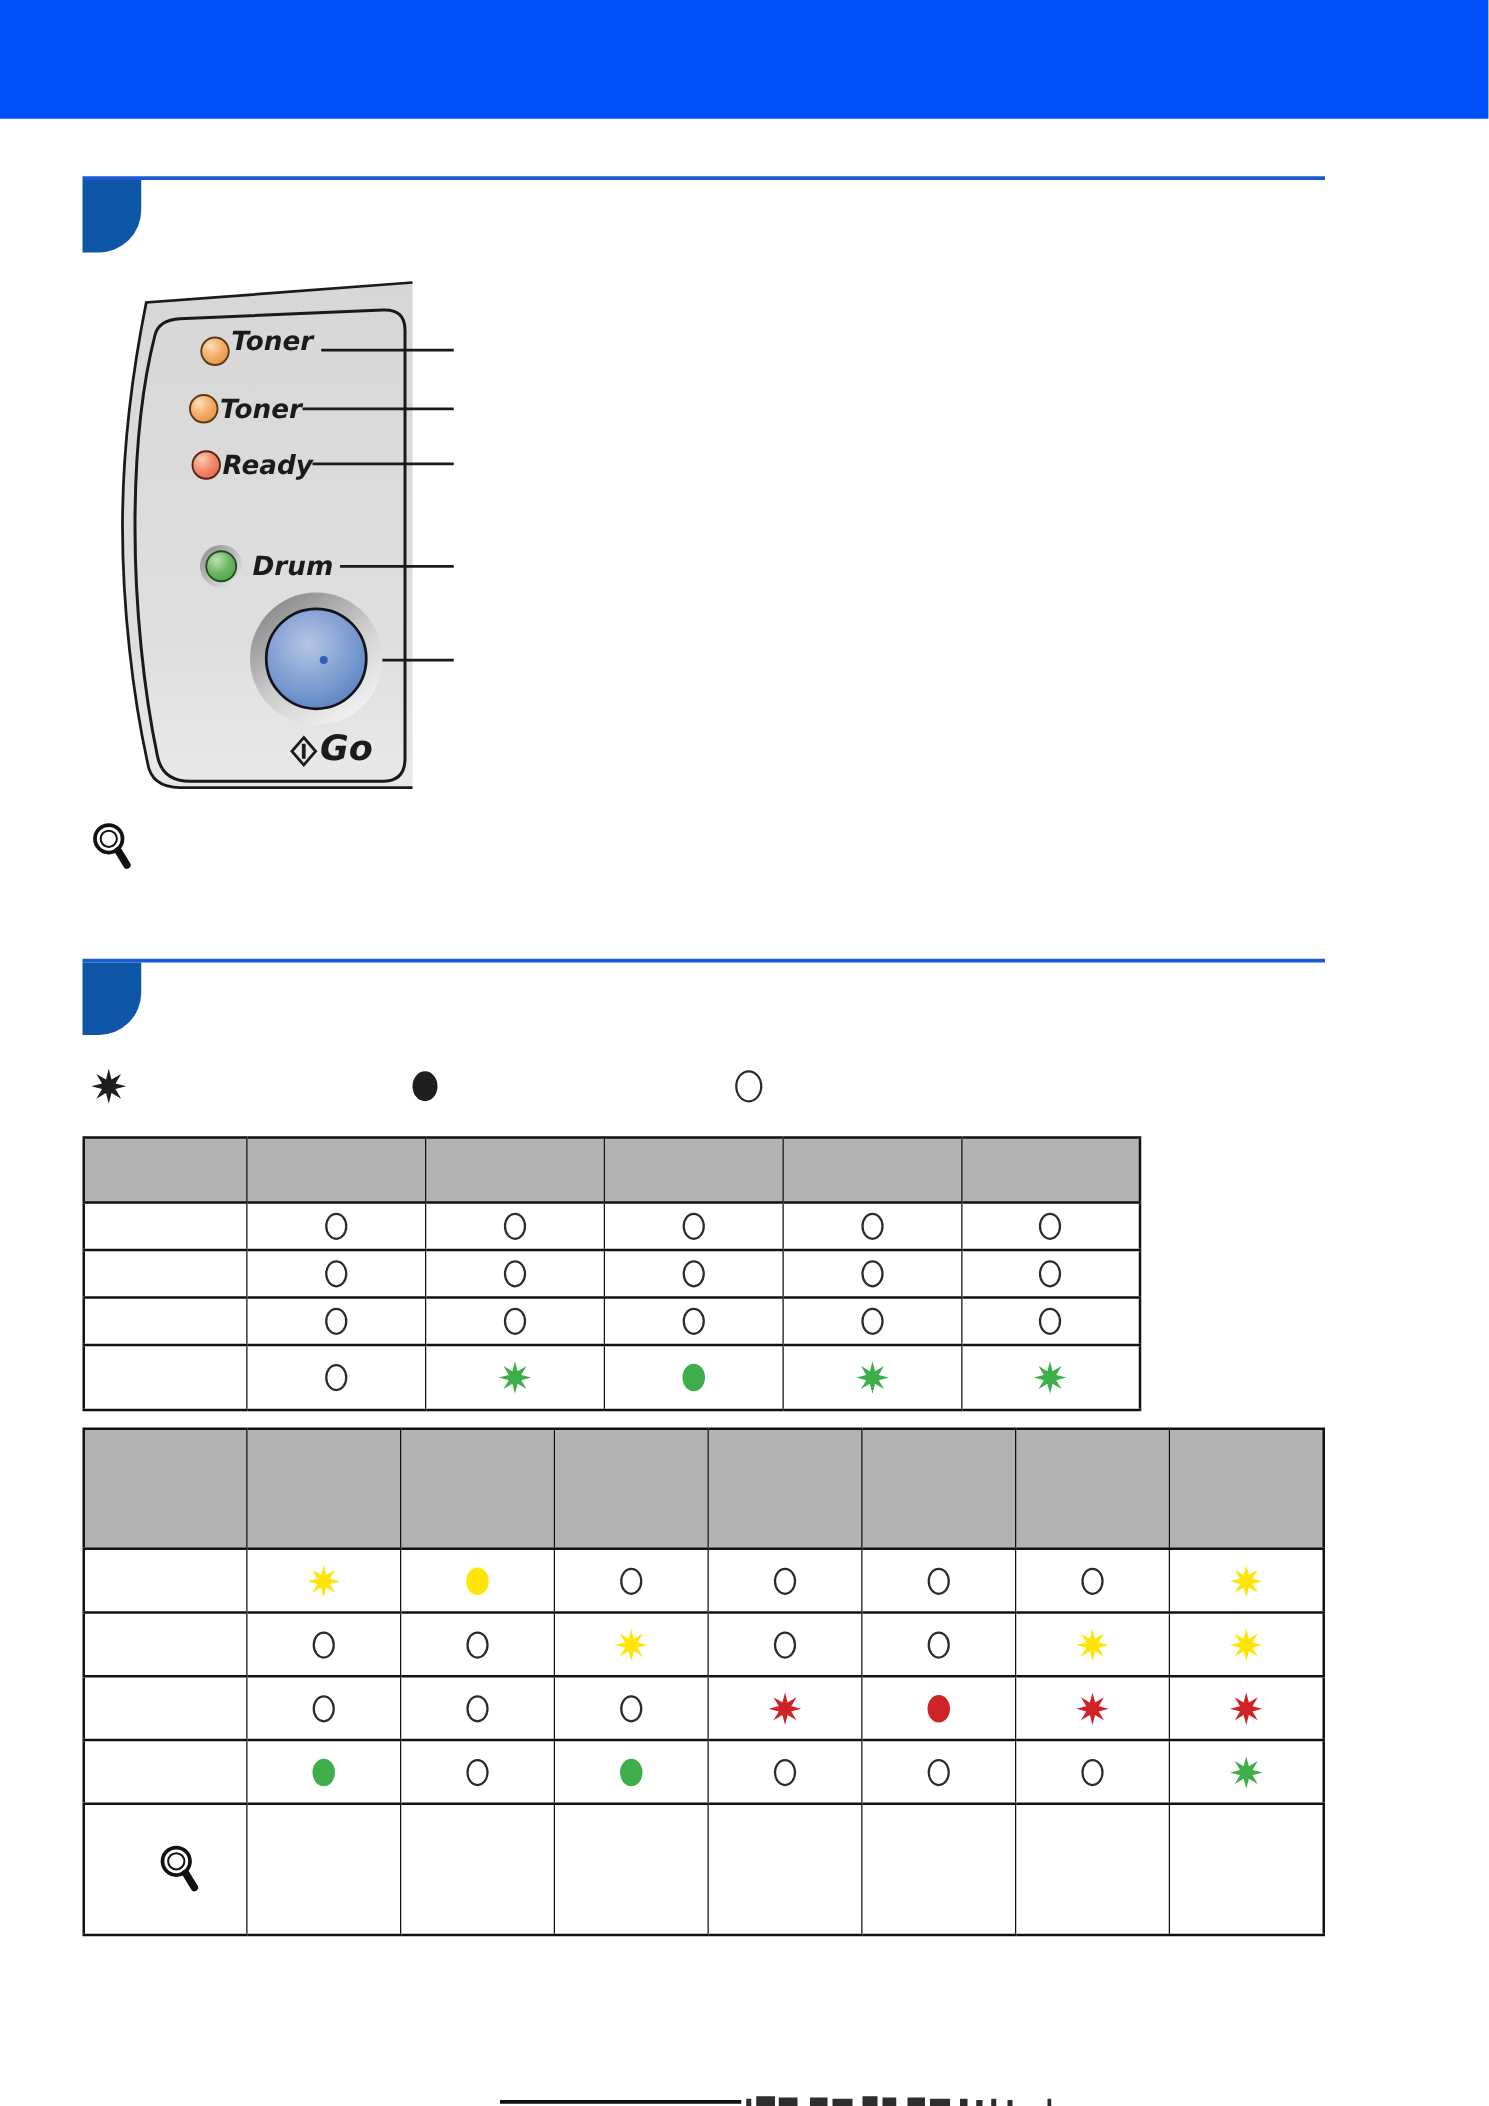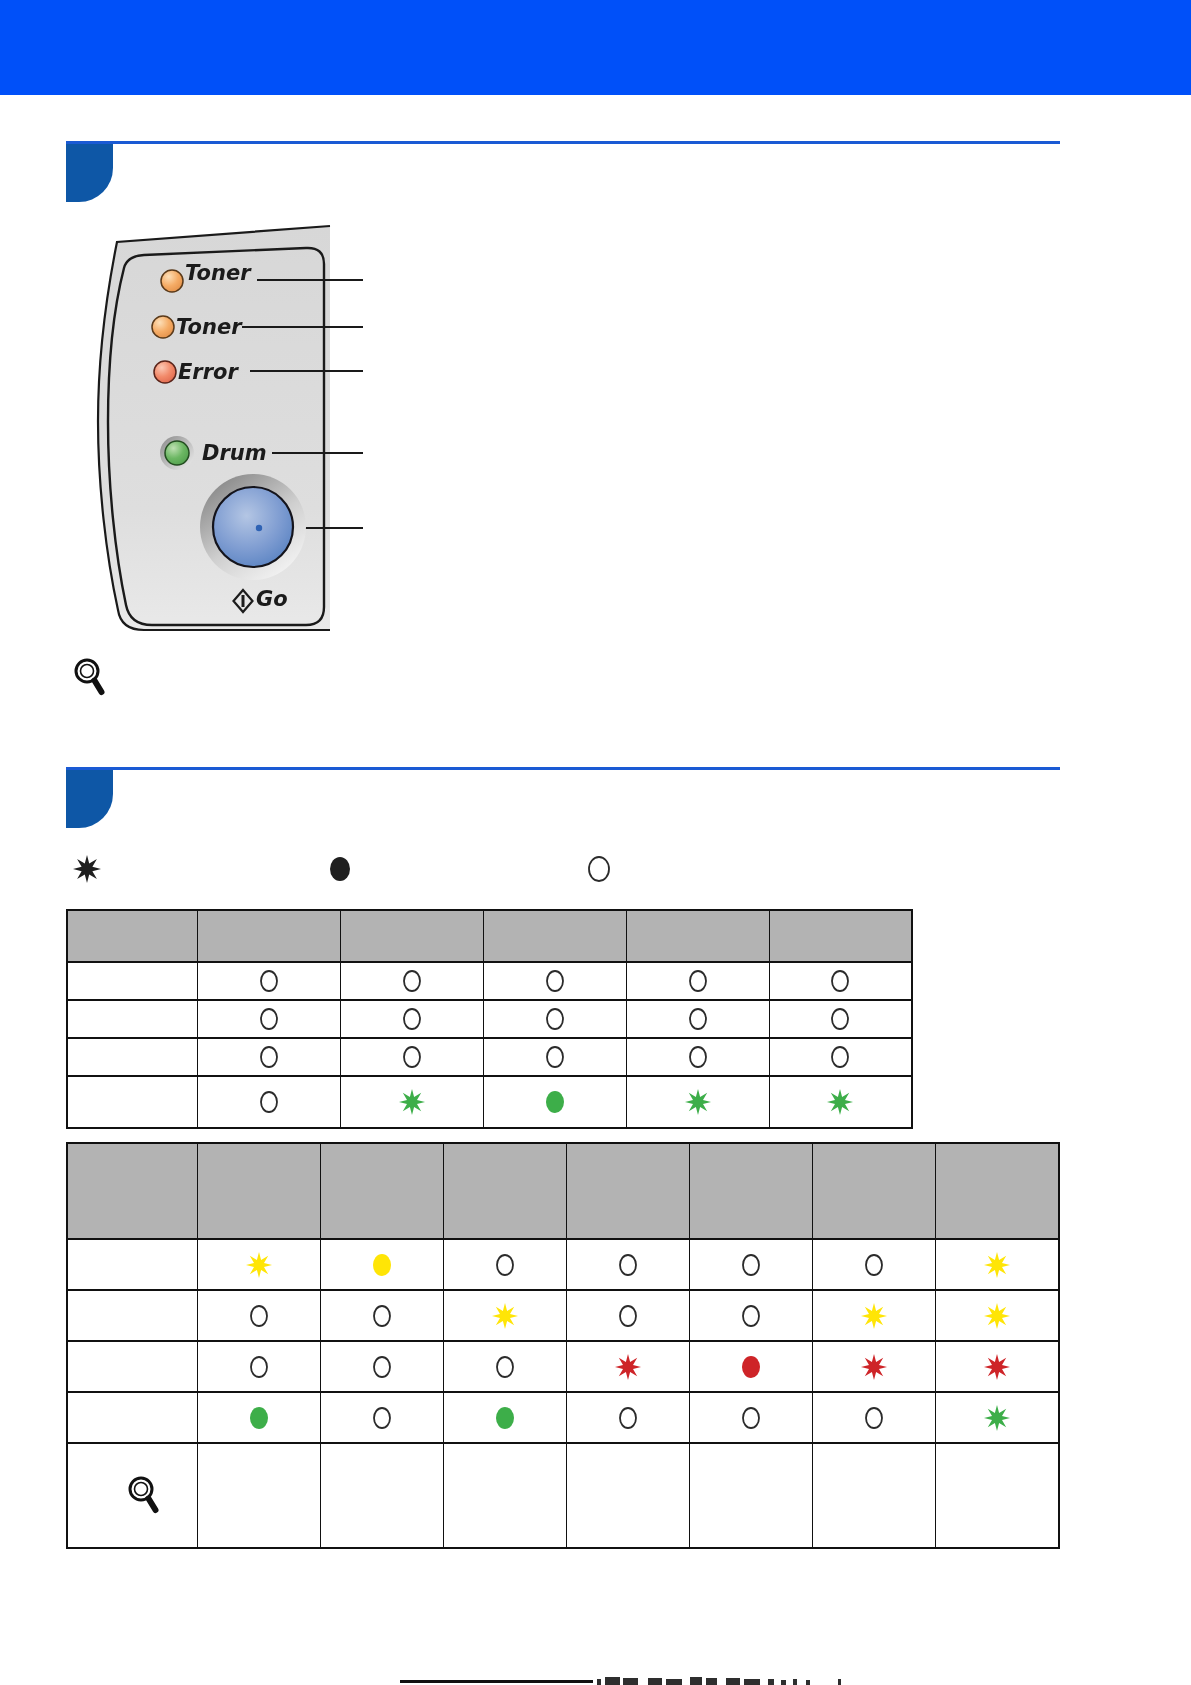--- a/index.html
+++ b/index.html
@@ -10,21 +10,21 @@
   .tab{position:absolute;left:66px;width:47px;height:58px;border-radius:0 0 34px 0;}
   .rule1{top:141px;} .tab1{top:144px;}
   .rule2{top:767px;} .tab2{top:770px;}
   .panel-wrap{position:absolute;left:60px;top:215px;width:320px;height:430px;}
   .led-label{position:absolute;font-style:italic;font-weight:bold;font-size:21px;
              color:#1b1b1b;line-height:26px;white-space:nowrap;}
   #lbl-toner{left:185px;top:260px;}
   #lbl-drum{left:176px;top:314px;}
   #lbl-error{left:178px;top:359px;}
   #lbl-ready{left:202px;top:440px;}
-  #lbl-go{left:256px;top:586px;font-size:21px;}
+  #lbl-go{left:256px;top:586px;font-size:28px;}
   #note1-icon{position:absolute;left:72px;top:656px;width:40px;height:48px;}
   #legend{position:absolute;left:66px;top:850px;width:620px;height:38px;}
   .legend-sym{position:absolute;top:2px;width:34px;height:34px;}
   .abs-table{position:absolute;}
   table.ledtbl{border-collapse:collapse;table-layout:fixed;}
   table.ledtbl td{border:1px solid #111;border-top-width:2px;border-bottom-width:2px;
                   padding:0;text-align:center;vertical-align:middle;}
   table.ledtbl{border:2px solid #111;}
   td.hdr{}
   td.lblcell{text-align:left;}
@@ -103,21 +103,21 @@
       <circle cx="193" cy="312" r="40" fill="url(#goBlue)" stroke="#14141c" stroke-width="2.2"></circle>
       <circle cx="199" cy="313" r="3.2" fill="#2E62B4"></circle>
 
       <polygon points="183,375 192.5,386 183,397 173.5,386" fill="none" stroke="#1c1c1c" stroke-width="2.2"></polygon>
       <line x1="183" y1="380" x2="183" y2="392" stroke="#1c1c1c" stroke-width="3"></line>
     </svg>
   </div>
 
   <div class="led-label" id="lbl-toner">Toner</div>
   <div class="led-label" id="lbl-drum">Toner</div>
-  <div class="led-label" id="lbl-error">Error</div>
+  <div class="led-label" id="lbl-error">Ready</div>
   <div class="led-label" id="lbl-ready">Drum</div>
   <div class="led-label" id="lbl-go">Go</div>
 
   <div id="note1-icon">
       <svg class="magwrap-svg" width="38" height="46" viewBox="0 0 38 46">
         <circle cx="15" cy="15" r="11" fill="#ffffff" stroke="#111" stroke-width="3"></circle>
         <circle cx="15" cy="15" r="6.5" fill="none" stroke="#111" stroke-width="1.6"></circle>
         <line x1="22.5" y1="24.5" x2="29.5" y2="36" stroke="#111" stroke-width="6" stroke-linecap="round"></line>
       </svg>
     </div>

